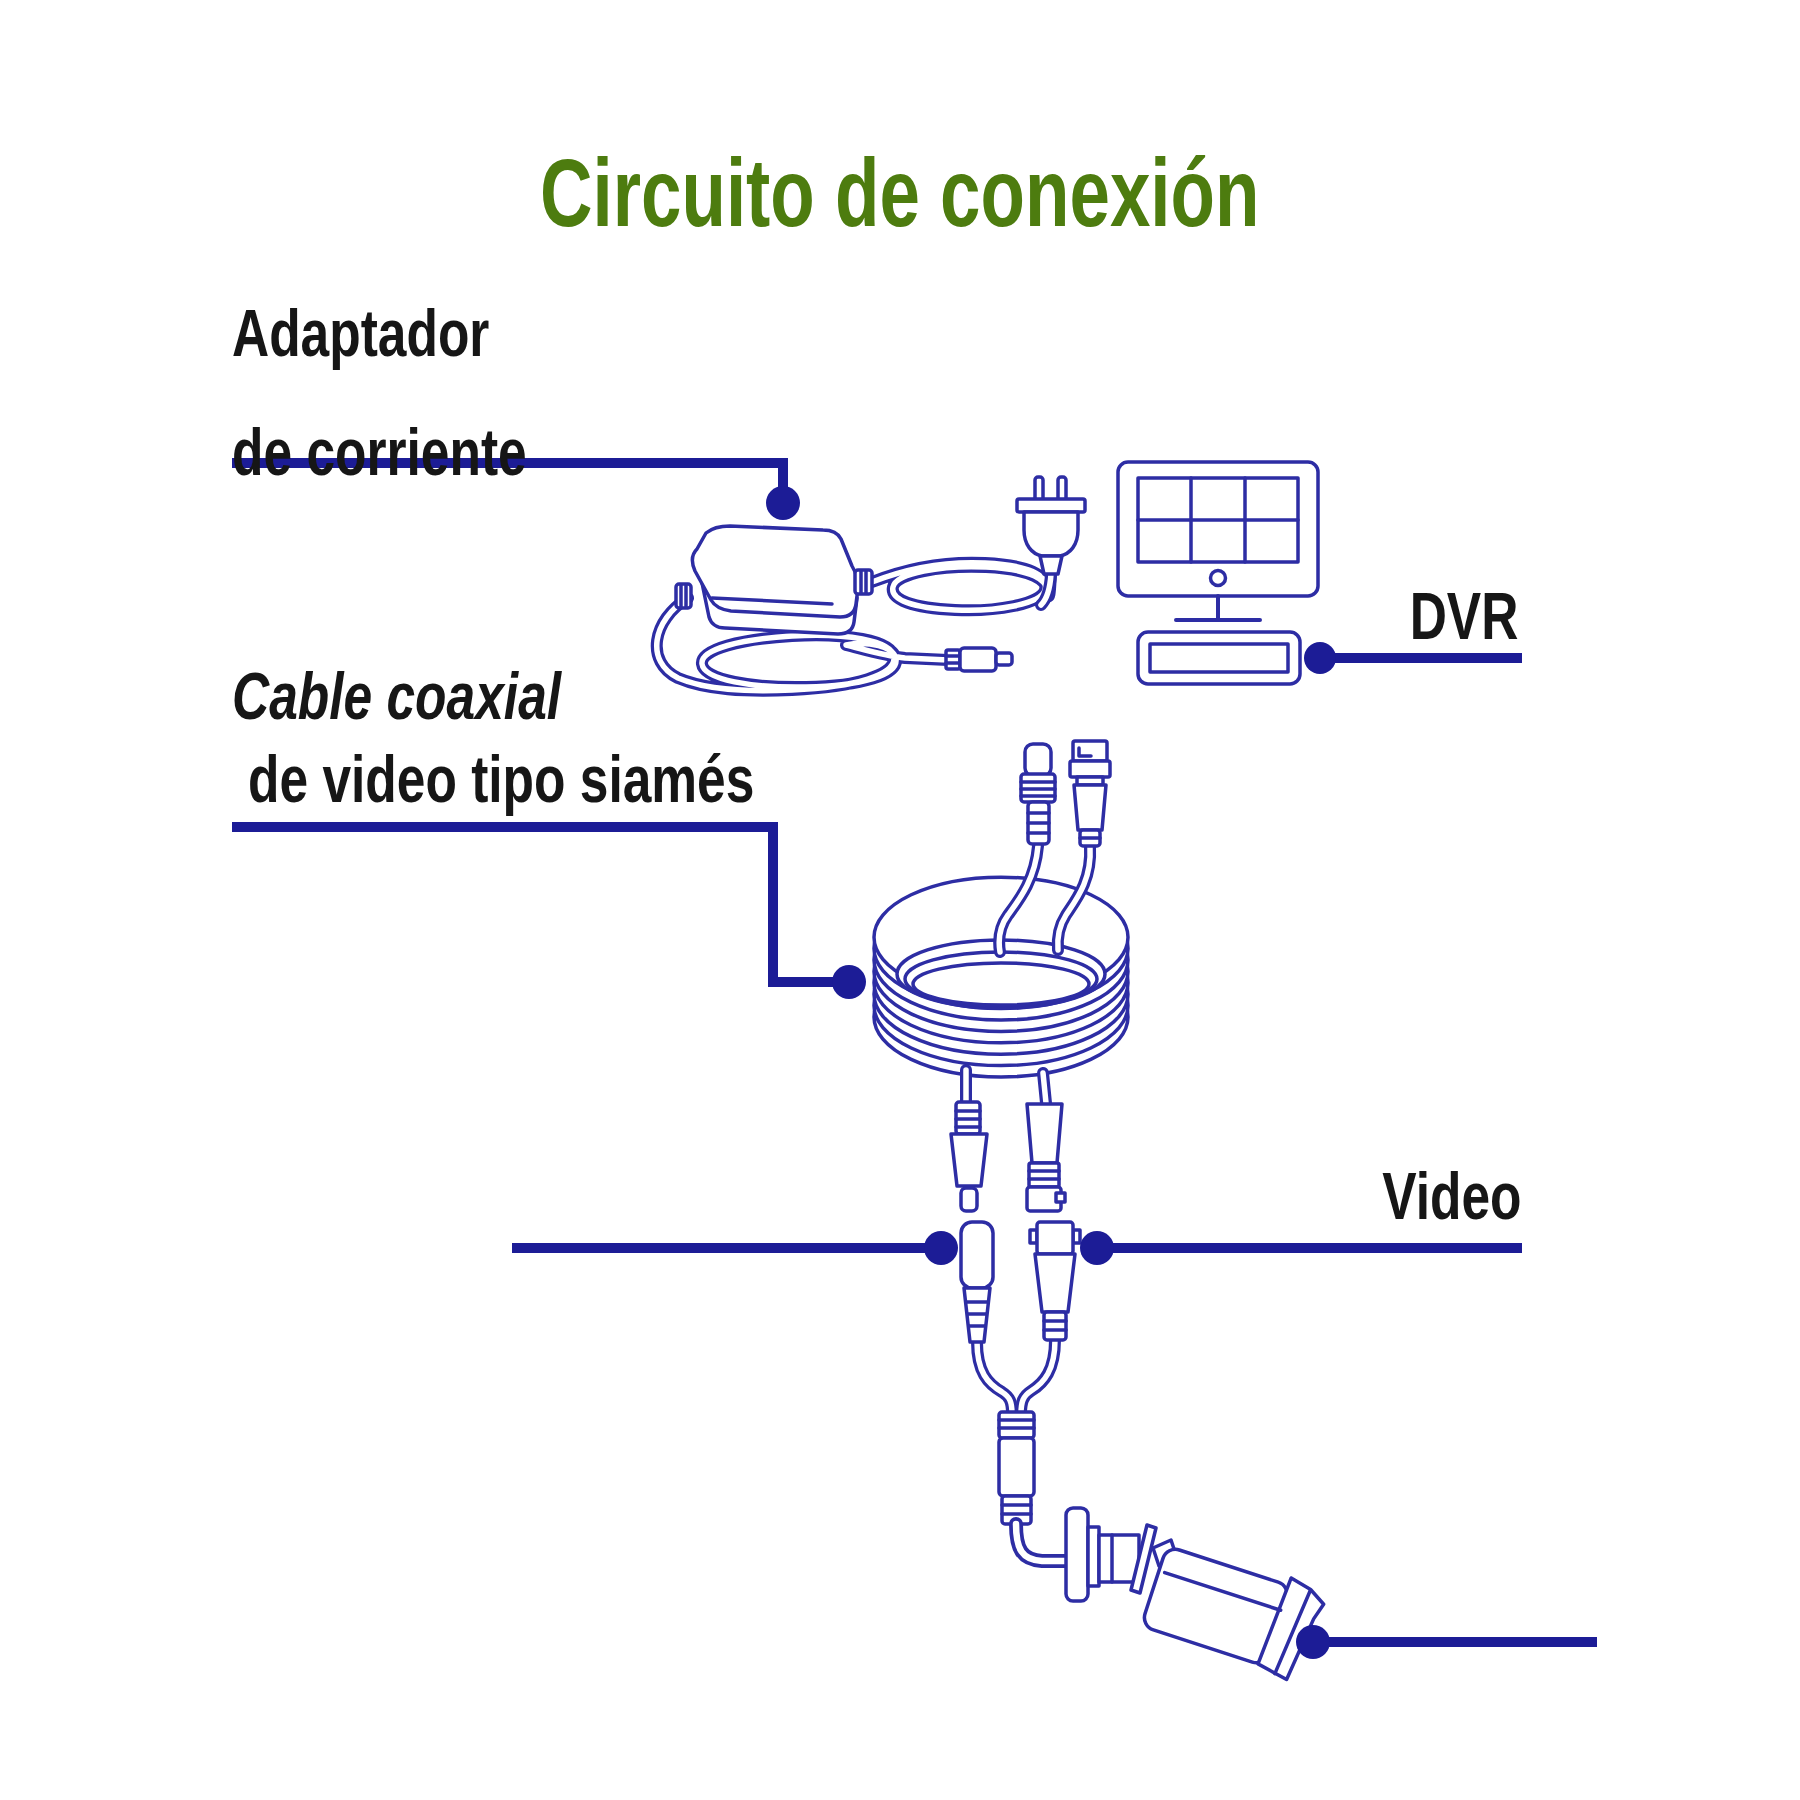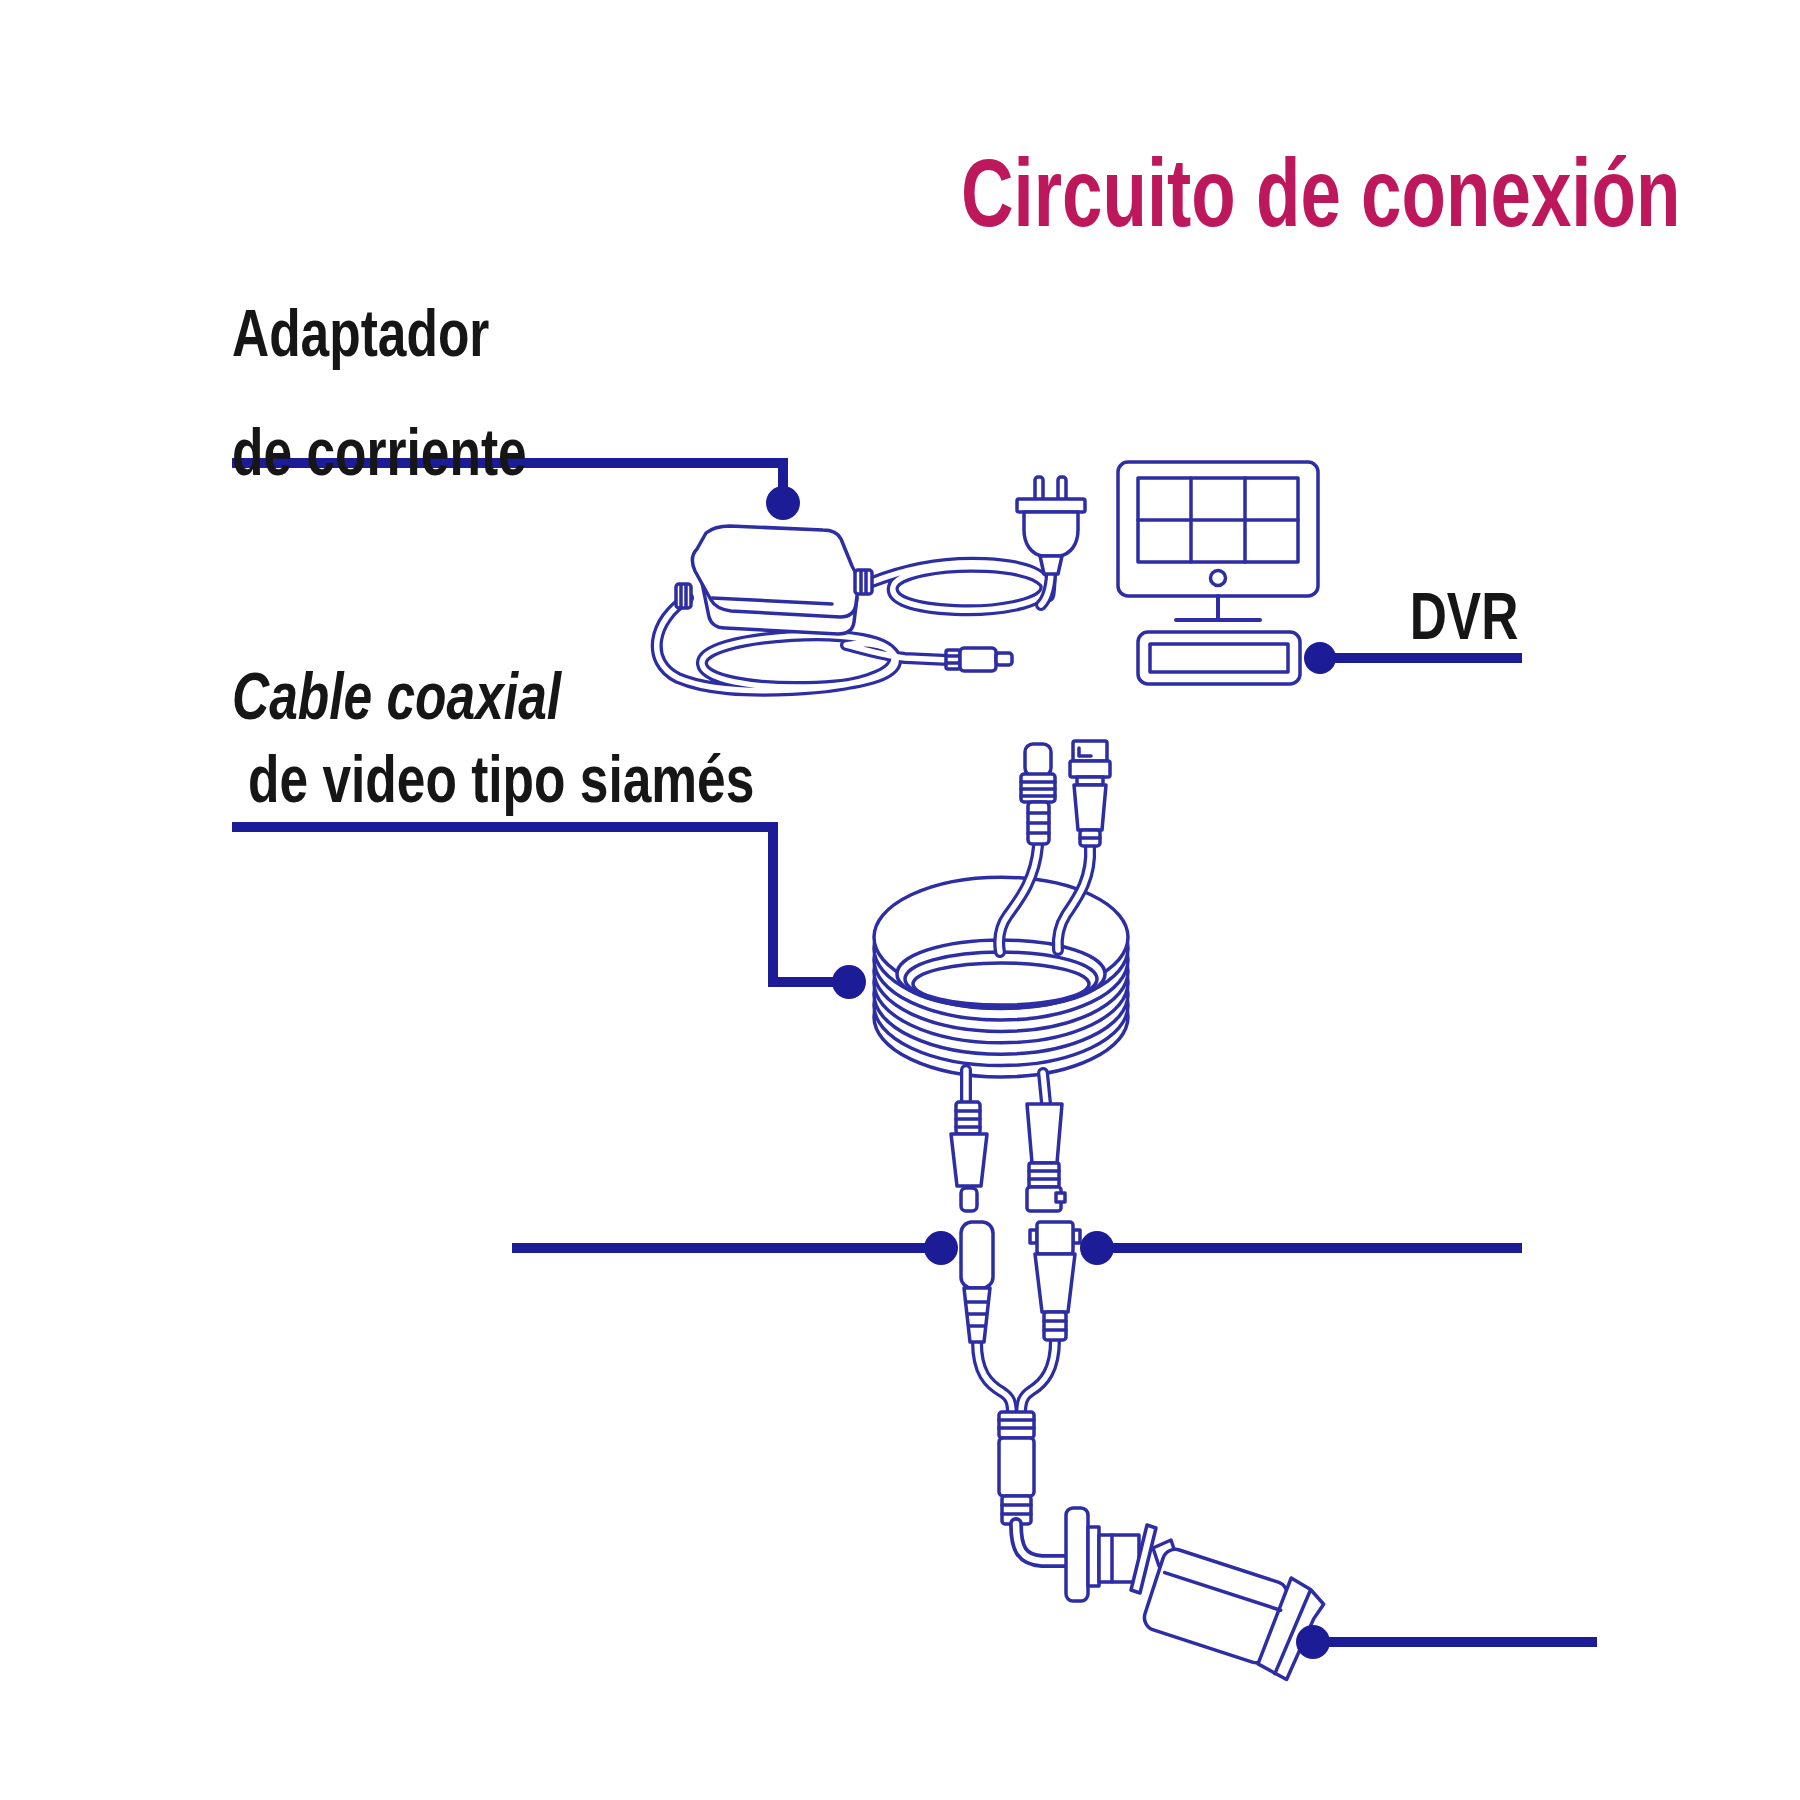--- a/index.html
+++ b/index.html
@@ -2,22 +2,22 @@
 <html><head>
 <meta charset="utf-8">
 <style>
   html,body { margin:0; padding:0; background:#ffffff; }
   .canvas {
     position:relative; width:1800px; height:1800px; background:#ffffff;
     font-family:"Liberation Sans","DejaVu Sans",sans-serif; overflow:hidden;
   }
   .art { position:absolute; left:0; top:0; }
   .ttl {
-    position:absolute; left:0; right:0; top:137px; text-align:right;
-    font-size:97px; font-weight:700; color:#be185d; white-space:nowrap;
+    position:absolute; left:0; right:0; top:137px; text-align:center;
+    font-size:97px; font-weight:700; color:#4d7c0f; white-space:nowrap;
   }
   .ttl .cond { display:inline-block; transform:scaleX(0.75); transform-origin:50% 50%; }
   .lbl {
     position:absolute; font-size:66px; font-weight:700; line-height:1;
     color:#161616; white-space:nowrap;
   }
   .lbl .cond { display:inline-block; transform:scaleX(0.78); transform-origin:0 50%; }
   .lbl.right { }
   .lbl.right .cond { transform-origin:100% 50%; }
 </style>
@@ -218,19 +218,22 @@
   </div>
 
   <div class="lbl" style="left:232px; top:663px;font-style:italic;">
     <span class="cond">Cable coaxial</span>
   </div>
   <div class="lbl" style="left:248px; top:746px;">
     <span class="cond">de video tipo siamés</span>
   </div>
 
 
+  <div class="lbl right" style="right:278px; top:1163px;">
+    <span class="cond">Video</span>
+  </div>
 
   <div class="lbl right" style="right:282px; top:583px;">
     <span class="cond">DVR</span>
   </div>
 
 
 </div>
 
 </body></html>

